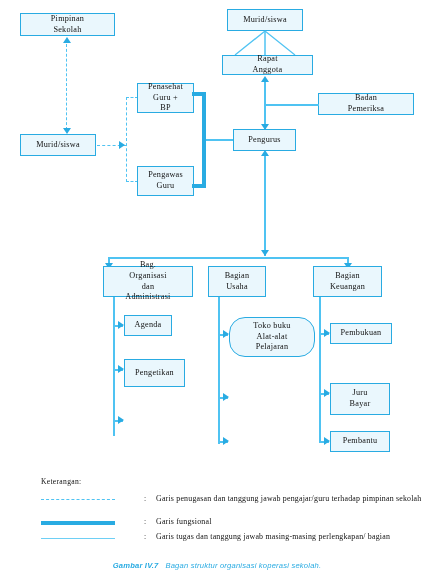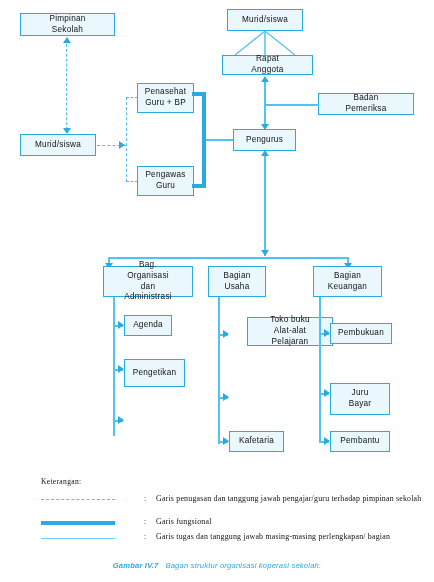--- a/index.html
+++ b/index.html
@@ -10,21 +10,21 @@
   }
   #chart{position:absolute;left:0;top:0;width:434px;height:582px;}
 
   .box{
     position:absolute;
     box-sizing:border-box;
     background:#eaf7fd;
     border:1.4px solid #29ABE2;
     display:flex;align-items:center;justify-content:center;
     text-align:center;
-    font-family:Liberation Sans, sans-serif;
+    font-family:Liberation Serif, serif;
     font-size:8.2px;
     line-height:1.32;
     letter-spacing:.25px;
     color:#111111;
     padding:1px 20px;
     white-space:pre-line;
   }
 
   
   .ln{position:absolute;background:#4fc3f2;}
@@ -151,29 +151,28 @@
   <div class="ln h" style="left:113px;top:369px;width:10px;"></div>
   <div class="arr right" style="left:118px;top:365px;"></div>
   <div class="box" style="left:124px;top:359px;width:61px;height:28px;">Pengetikan</div>
 
   <div class="ln h" style="left:113px;top:420px;width:10px;"></div>
   <div class="arr right" style="left:118px;top:416px;"></div>
 
   <div class="ln v" style="left:218px;top:297px;height:147px;"></div>
   <div class="ln h" style="left:218px;top:334px;width:10px;"></div>
   <div class="arr right" style="left:223px;top:330px;"></div>
-  <div class="box" style="left:247px;top:317px;width:86px;height:29px;">Toko buku
+  <div class="box" style="left:229px;top:317px;width:86px;height:40px;border-radius:16px;">Toko buku
 Alat-alat Pelajaran</div>
 
   <div class="ln h" style="left:218px;top:397px;width:10px;"></div>
   <div class="arr right" style="left:223px;top:393px;"></div>
 
   <div class="ln h" style="left:218px;top:441px;width:10px;"></div>
   <div class="arr right" style="left:223px;top:437px;"></div>
-  <div class="box" style="left:229px;top:431px;width:55px;height:21px;">Kafetaria</div>
 
   <div class="ln v" style="left:319px;top:297px;height:144px;"></div>
   <div class="ln h" style="left:319px;top:333px;width:10px;"></div>
   <div class="arr right" style="left:324px;top:329px;"></div>
   <div class="box" style="left:330px;top:323px;width:62px;height:21px;">Pembukuan</div>
 
   <div class="ln h" style="left:319px;top:393px;width:10px;"></div>
   <div class="arr right" style="left:324px;top:389px;"></div>
   <div class="box" style="left:330px;top:383px;width:60px;height:32px;">Juru Bayar</div>
 

